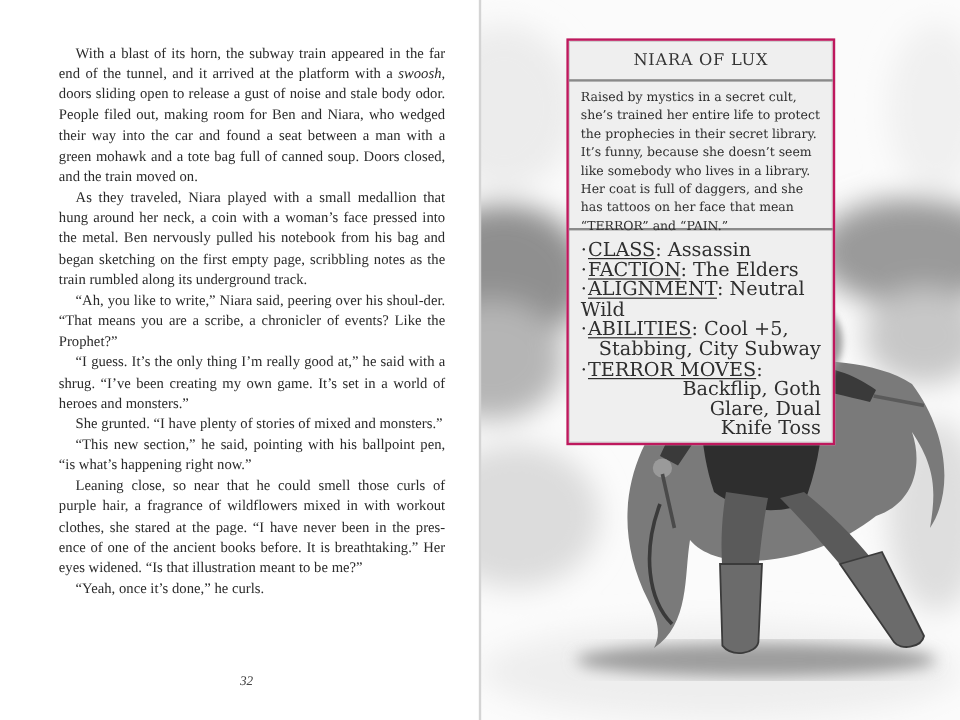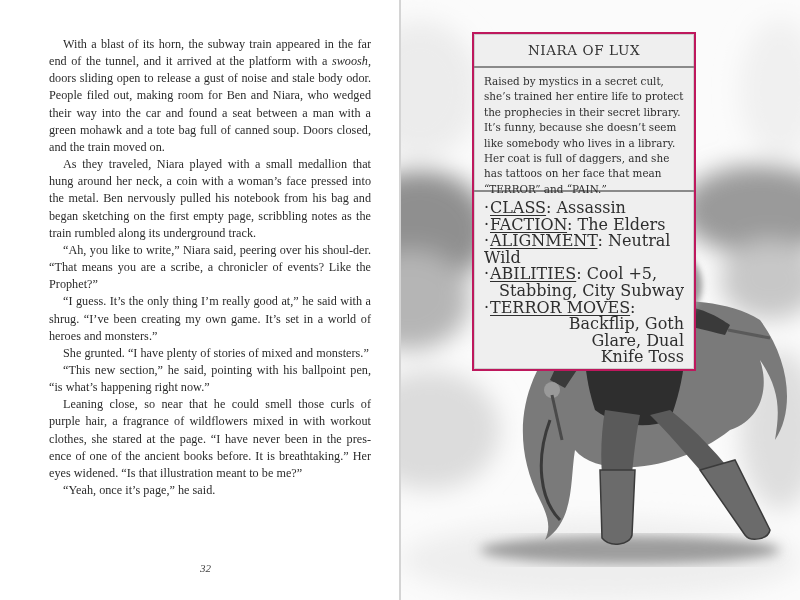--- a/index.html
+++ b/index.html
@@ -56,21 +56,21 @@
 
   <div class="page-left">
     <div class="text">
       <p>With a blast of its horn, the subway train appeared in the far end of the tunnel, and it arrived at the platform with a <i>swoosh,</i> doors sliding open to release a gust of noise and stale body odor. People filed out, making room for Ben and Niara, who wedged their way into the car and found a seat between a man with a green mohawk and a tote bag full of canned soup. Doors closed, and the train moved on.</p>
       <p>As they traveled, Niara played with a small medallion that hung around her neck, a coin with a woman’s face pressed into the metal. Ben nervously pulled his notebook from his bag and began sketching on the first empty page, scribbling notes as the train rumbled along its underground track.</p>
       <p>“Ah, you like to write,” Niara said, peering over his shoul-der. “That means you are a scribe, a chronicler of events? Like the Prophet?”</p>
       <p>“I guess. It’s the only thing I’m really good at,” he said with a shrug. “I’ve been creating my own game. It’s set in a world of heroes and monsters.”</p>
       <p>She grunted. “I have plenty of stories of mixed and monsters.”</p>
       <p>“This new section,” he said, pointing with his ballpoint pen, “is what’s happening right now.”</p>
       <p>Leaning close, so near that he could smell those curls of purple hair, a fragrance of wildflowers mixed in with workout clothes, she stared at the page. “I have never been in the pres-ence of one of the ancient books before. It is breathtaking.” Her eyes widened. “Is that illustration meant to be me?”</p>
-      <p>“Yeah, once it’s page,” he said.</p>
+      <p>“Yeah, once it’s done,” he curls.</p>
     </div>
     <div class="page-number">32</div>
   </div>
 
   <div class="page-right">
     <svg class="art" width="400" height="600" viewBox="0 0 400 600">
       <defs>
         <filter id="blur6">
             <feGaussianBlur stdDeviation="6"></feGaussianBlur>
           </filter>

